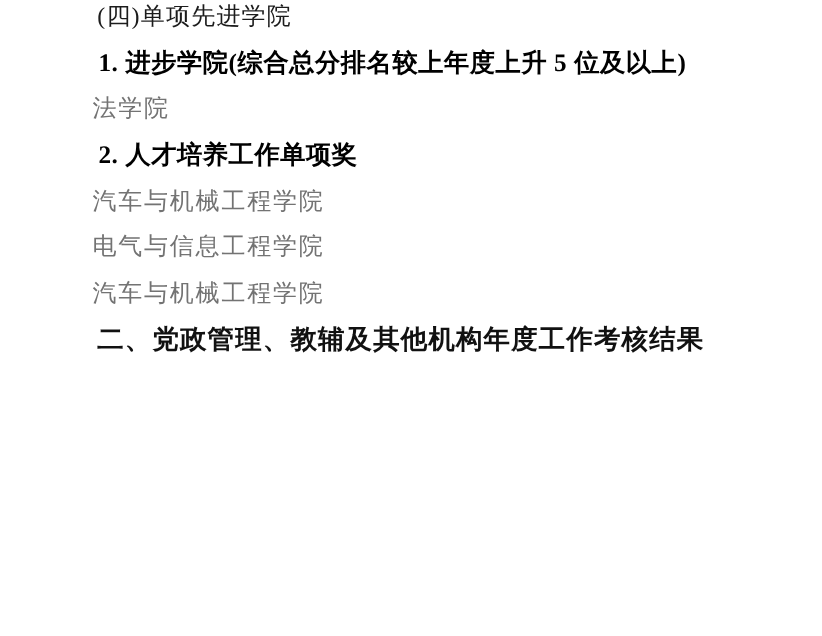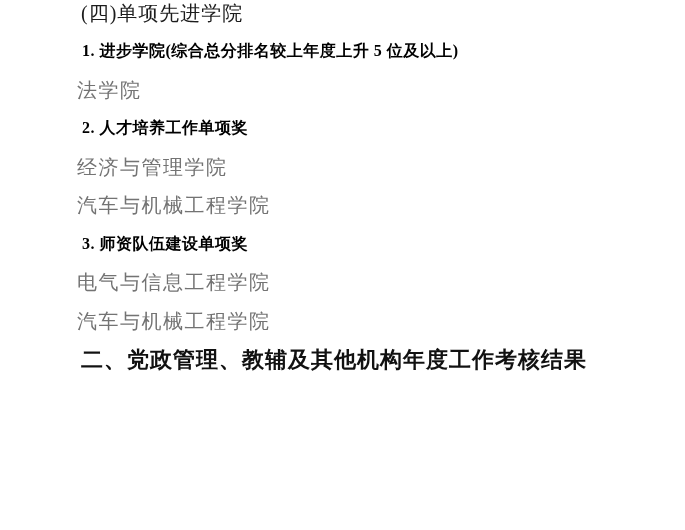--- a/index.html
+++ b/index.html
@@ -32,21 +32,21 @@
     letter-spacing: 1.5px;
   }
   .doc-line.kai {
     padding-left: 4px;
     color: #1c1c1c;
     letter-spacing: 1px;
   }
   .doc-line.bold-heading {
     padding-left: 5px;
     font-weight: bold;
-    font-size: 16px;
+    font-size: 21px;
     color: #000000;
     letter-spacing: 0.5px;
   }
   .doc-line.hei-heading {
     padding-left: 4px;
     font-family: "Liberation Sans", sans-serif;
     font-weight: bold;
     font-size: 22px;
     color: #111111;
     letter-spacing: 1px;
@@ -56,23 +56,21 @@
 <body>
 
 <div class="doc-page">
 
   <div class="doc-line kai">(四)单项先进学院</div>
 
   <div class="doc-line bold-heading">1. 进步学院(综合总分排名较上年度上升 5 位及以上)</div>
   <div class="doc-line">法学院</div>
 
   <div class="doc-line bold-heading">2. 人才培养工作单项奖</div>
-  <div class="doc-line">经济与管理学院</div>
   <div class="doc-line">汽车与机械工程学院</div>
 
-  <div class="doc-line bold-heading">3. 师资队伍建设单项奖</div>
   <div class="doc-line">电气与信息工程学院</div>
 
   <div class="doc-line">汽车与机械工程学院</div>
 
   <div class="doc-line hei-heading">二、党政管理、教辅及其他机构年度工作考核结果</div>
 
 </div>
 
 </body></html>

